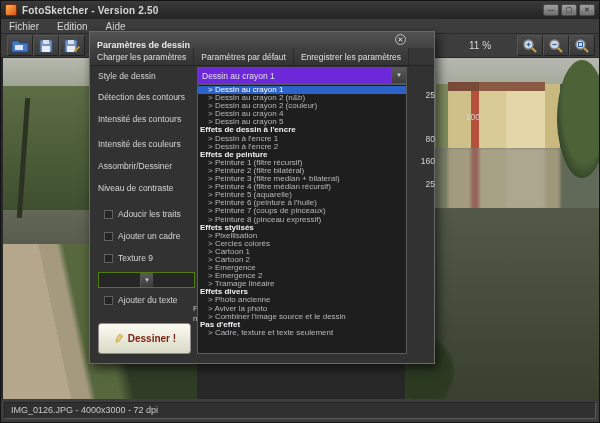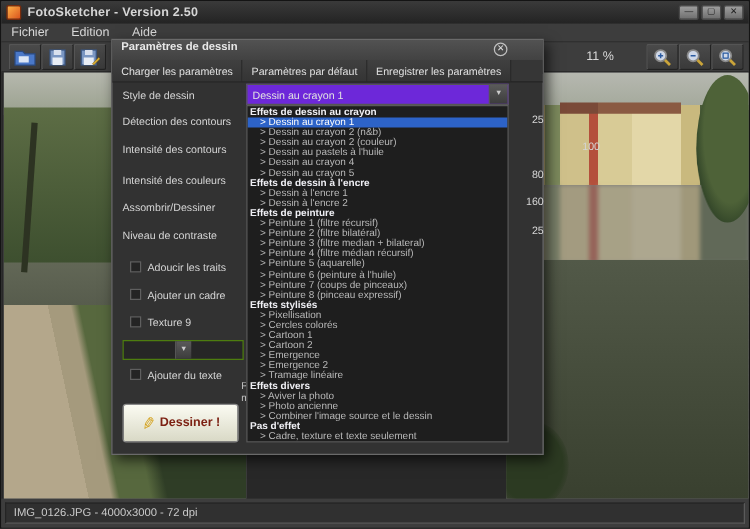--- a/index.html
+++ b/index.html
@@ -66,39 +66,39 @@
   .statusbar { position:absolute; left:0; top:398px; width:100%; height:25px; background:#3d3d3d; padding:3px; }
   .status-field { width:100%; height:17px; background:#303030; border:1px solid #242424;
                   border-bottom-color:#5a5a5a; border-right-color:#5a5a5a;
                   font-size:9px; color:#c9c9c9; line-height:15px; padding-left:6px; }
 
   
   .dialog { position:absolute; left:88px; top:30px; width:346px; height:333px; background:#323232;
             border:1px solid #6a6a6a; box-shadow:3px 4px 10px rgba(0,0,0,.65); z-index:10; }
   .dlg-title { position:absolute; left:0; top:0; width:100%; height:27px;
                background:linear-gradient(180deg,#525252,#383838); border-bottom:1px solid #262626;
-               display:flex; align-items:flex-start; padding:0 7px; }
+               display:flex; align-items:center; padding:0 7px; }
   .dlg-title-text { font-size:9px; font-weight:bold; color:#e8e8e8; }
   .dlg-close { position:absolute; left:305px; top:2px; width:11px; height:11px; border:1px solid #bfbfbf;
                border-radius:50%; color:#e0e0e0; font-size:7px; line-height:9px; text-align:center; }
   .dlg-tabs { position:absolute; left:0; top:16px; width:100%; height:18px; background:#363636;
               border-bottom:1px solid #232323; display:flex;text-align:center; }
   .dlg-tab { font-size:8.5px; color:#e0e0e0; padding:4px 7px 0 7px; border-right:1px solid #2a2a2a;
              background:linear-gradient(180deg,#404040,#343434); white-space:nowrap; }
 
   .dlg-label { position:absolute; left:8px; font-size:8.5px; color:#d5d5d5; white-space:nowrap; }
   .dlg-value { position:absolute; left:318px; width:27px; text-align:right; font-size:8.5px; color:#d5d5d5; }
 
   .combo { position:absolute; left:107px; top:35px; width:210px; height:17px; background:#6d28d9;
            border:1px solid #555; display:flex; align-items:center; }
   .combo-text { flex:1; font-size:8.5px; color:#e2e2e2; padding-left:4px; white-space:nowrap; overflow:hidden; }
   .combo-arrow { width:15px; height:100%; background:linear-gradient(180deg,#5a5a5a,#3c3c3c);
                  border-left:1px solid #555; color:#ccc; font-size:6px; line-height:15px; text-align:center; }
 
-  .checkbox-row { position:absolute; left:14px; display:flex; align-items:flex-start; gap:5px; }
+  .checkbox-row { position:absolute; left:14px; display:flex; align-items:flex-end; gap:5px; }
   .cbox { width:9px; height:9px; background:#242424; border:1px solid #5f5f5f; }
   .cbox-label { font-size:8.5px; color:#d5d5d5; white-space:nowrap; }
   .stepper { position:absolute; width:10px; height:11px; background:linear-gradient(180deg,#565656,#3a3a3a);
              border:1px solid #2a2a2a; color:#ccc; font-size:5px; line-height:10px; text-align:center; }
 
   .texture-combo { position:absolute; left:8px; top:240px; width:97px; height:16px; background:#262626;
                    border:1px solid #4d7c0f; display:flex; align-items:center;flex-direction:column; }
   .texture-combo .combo-text { font-size:8px; }
   .texture-combo .combo-arrow { width:13px; line-height:14px; }
 
@@ -270,25 +270,23 @@
 
     <span class="fragment" style="top:272px;">Pixi</span>
     <span class="fragment" style="top:282px;">mar</span>
 
     <div class="draw-btn">
       <span class="pencil">✎</span>
       <span class="draw-label">Dessiner !</span>
     </div>
 
     <div class="dd-list">
-        <div class="dd-header">Effets de dessin au crayon</div>
         <div class="dd-item selected">&gt; Dessin au crayon 1</div>
         <div class="dd-item">&gt; Dessin au crayon 2 (n&amp;b)</div>
         <div class="dd-item">&gt; Dessin au crayon 2 (couleur)</div>
-        <div class="dd-item">&gt; Dessin au pastels à l'huile</div>
         <div class="dd-item">&gt; Dessin au crayon 4</div>
         <div class="dd-item">&gt; Dessin au crayon 5</div>
         <div class="dd-header">Effets de dessin à l'encre</div>
         <div class="dd-item">&gt; Dessin à l'encre 1</div>
         <div class="dd-item">&gt; Dessin à l'encre 2</div>
         <div class="dd-header">Effets de peinture</div>
         <div class="dd-item">&gt; Peinture 1 (filtre récursif)</div>
         <div class="dd-item">&gt; Peinture 2 (filtre bilatéral)</div>
         <div class="dd-item">&gt; Peinture 3 (filtre median + bilateral)</div>
         <div class="dd-item">&gt; Peinture 4 (filtre médian récursif)</div>
@@ -298,21 +296,21 @@
         <div class="dd-item">&gt; Peinture 8 (pinceau expressif)</div>
         <div class="dd-header">Effets stylisés</div>
         <div class="dd-item">&gt; Pixellisation</div>
         <div class="dd-item">&gt; Cercles colorés</div>
         <div class="dd-item">&gt; Cartoon 1</div>
         <div class="dd-item">&gt; Cartoon 2</div>
         <div class="dd-item">&gt; Emergence</div>
         <div class="dd-item">&gt; Emergence 2</div>
         <div class="dd-item">&gt; Tramage linéaire</div>
         <div class="dd-header">Effets divers</div>
+        <div class="dd-item">&gt; Photo ancienne</div>
         <div class="dd-item">&gt; Aviver la photo</div>
-        <div class="dd-item">&gt; Photo ancienne</div>
         <div class="dd-item">&gt; Combiner l'image source et le dessin</div>
         <div class="dd-header">Pas d'effet</div>
         <div class="dd-item">&gt; Cadre, texture et texte seulement</div>
       </div>
   </div>
 
 </div>
 
 </body></html>

